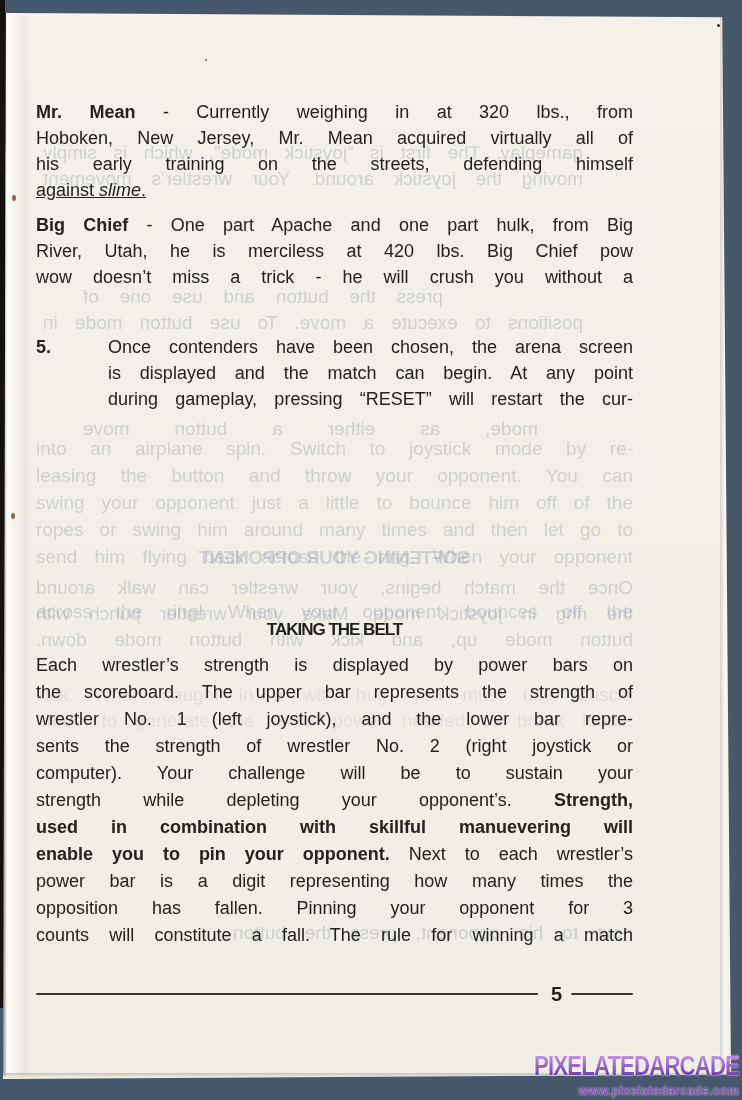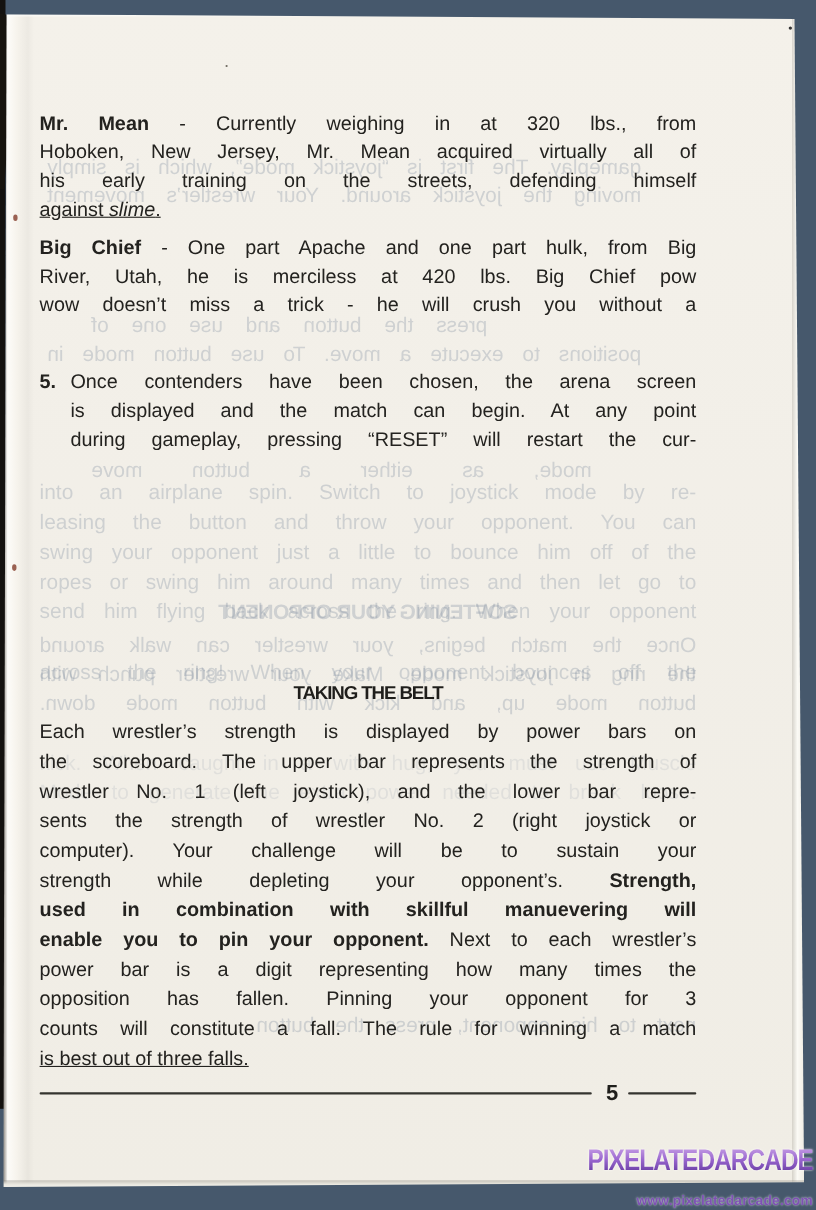--- a/index.html
+++ b/index.html
@@ -38,41 +38,41 @@
   .bl.bc{text-align:center;text-align-last:center;}
   .bl.bf{opacity:.14;}
   
   .txt{position:absolute;left:33px;width:597px;color:#23221f;font-size:18px;line-height:26px;}
   .ln{text-align:justify;text-align-last:justify;}
   .ln.last{text-align-last:left;text-decoration:underline;}
   .b,.bold{font-weight:bold;}
   .i{font-style:italic;}
   .item{display:flex;}
   .item .marker{font-weight:bold;width:28px;flex:none;}
-  .item .body{flex:1;}
+  .item .body{flex:1;margin-left:44px;}
   .heading{position:absolute;left:33px;width:597px;text-align:center;
     font-size:17px;font-weight:bold;letter-spacing:-1px;color:#1f1e1b;line-height:30px;}
   .p3{line-height:27px;}
   
   .footer{position:absolute;left:33px;top:968px;width:597px;height:26px;display:flex;align-items:center;}
   .rule{height:2px;background:#35342f;border-radius:1px;}
   .rule.l{width:503px;}
   .rule.r{width:62px;}
   .pgnum{font-size:20px;font-weight:bold;color:#1f1e1b;padding:0 9px 0 13px;line-height:20px;}
   
   .watermark{position:absolute;right:3px;bottom:3px;text-align:right;line-height:1;}
   .wm-title{
     display:inline-block;font-weight:bold;font-size:27px;letter-spacing:-1px;
     transform:scaleX(0.82);transform-origin:100% 50%;
     background:linear-gradient(180deg,#c9a2e6 0%,#9a66cf 45%,#5a3197 100%);
     -webkit-background-clip:text;background-clip:text;color:transparent;
     text-shadow:0 0 3px rgba(255,255,255,0.01);
     filter:drop-shadow(0 0 1px rgba(255,255,255,0.9));
   }
-  .wm-url{margin-top:16px;font-size:12.5px;font-weight:bold;color:#7e52b4;
+  .wm-url{margin-top:5px;font-size:12.5px;font-weight:bold;color:#7e52b4;
     text-shadow:0 0 2px rgba(255,255,255,0.85);letter-spacing:.2px;}
 </style>
 </head>
 <body>
 
 <div class="spine-strip"></div>
 <div class="spine-wedge"></div>
 
 <div class="page">
   <div class="edge-left"></div>
@@ -138,21 +138,20 @@
       <div class="ln"><span>the scoreboard. The upper bar represents the strength of</span></div>
       <div class="ln"><span>wrestler No. 1 (left joystick), and the lower bar repre-</span></div>
       <div class="ln"><span>sents the strength of wrestler No. 2 (right joystick or</span></div>
       <div class="ln"><span>computer). Your challenge will be to sustain your</span></div>
       <div class="ln"><span>strength while depleting your opponent’s. </span><span class="b">Strength,</span></div>
       <div class="ln"><span class="b">used in combination with skillful manuevering will</span></div>
       <div class="ln"><span class="b">enable you to pin your opponent.</span><span> Next to each wrestler’s</span></div>
       <div class="ln"><span>power bar is a digit representing how many times the</span></div>
       <div class="ln"><span>opposition has fallen. Pinning your opponent for 3</span></div>
       <div class="ln"><span>counts will constitute a fall. The rule for winning a match</span></div>
-      <div class="ln last"><span>is best out of three falls.</span></div>
     </div>
 
   <div class="footer">
     <div class="rule l"></div>
     <div class="pgnum">5</div>
     <div class="rule r"></div>
   </div>
 </div>
 
 <div class="watermark">

